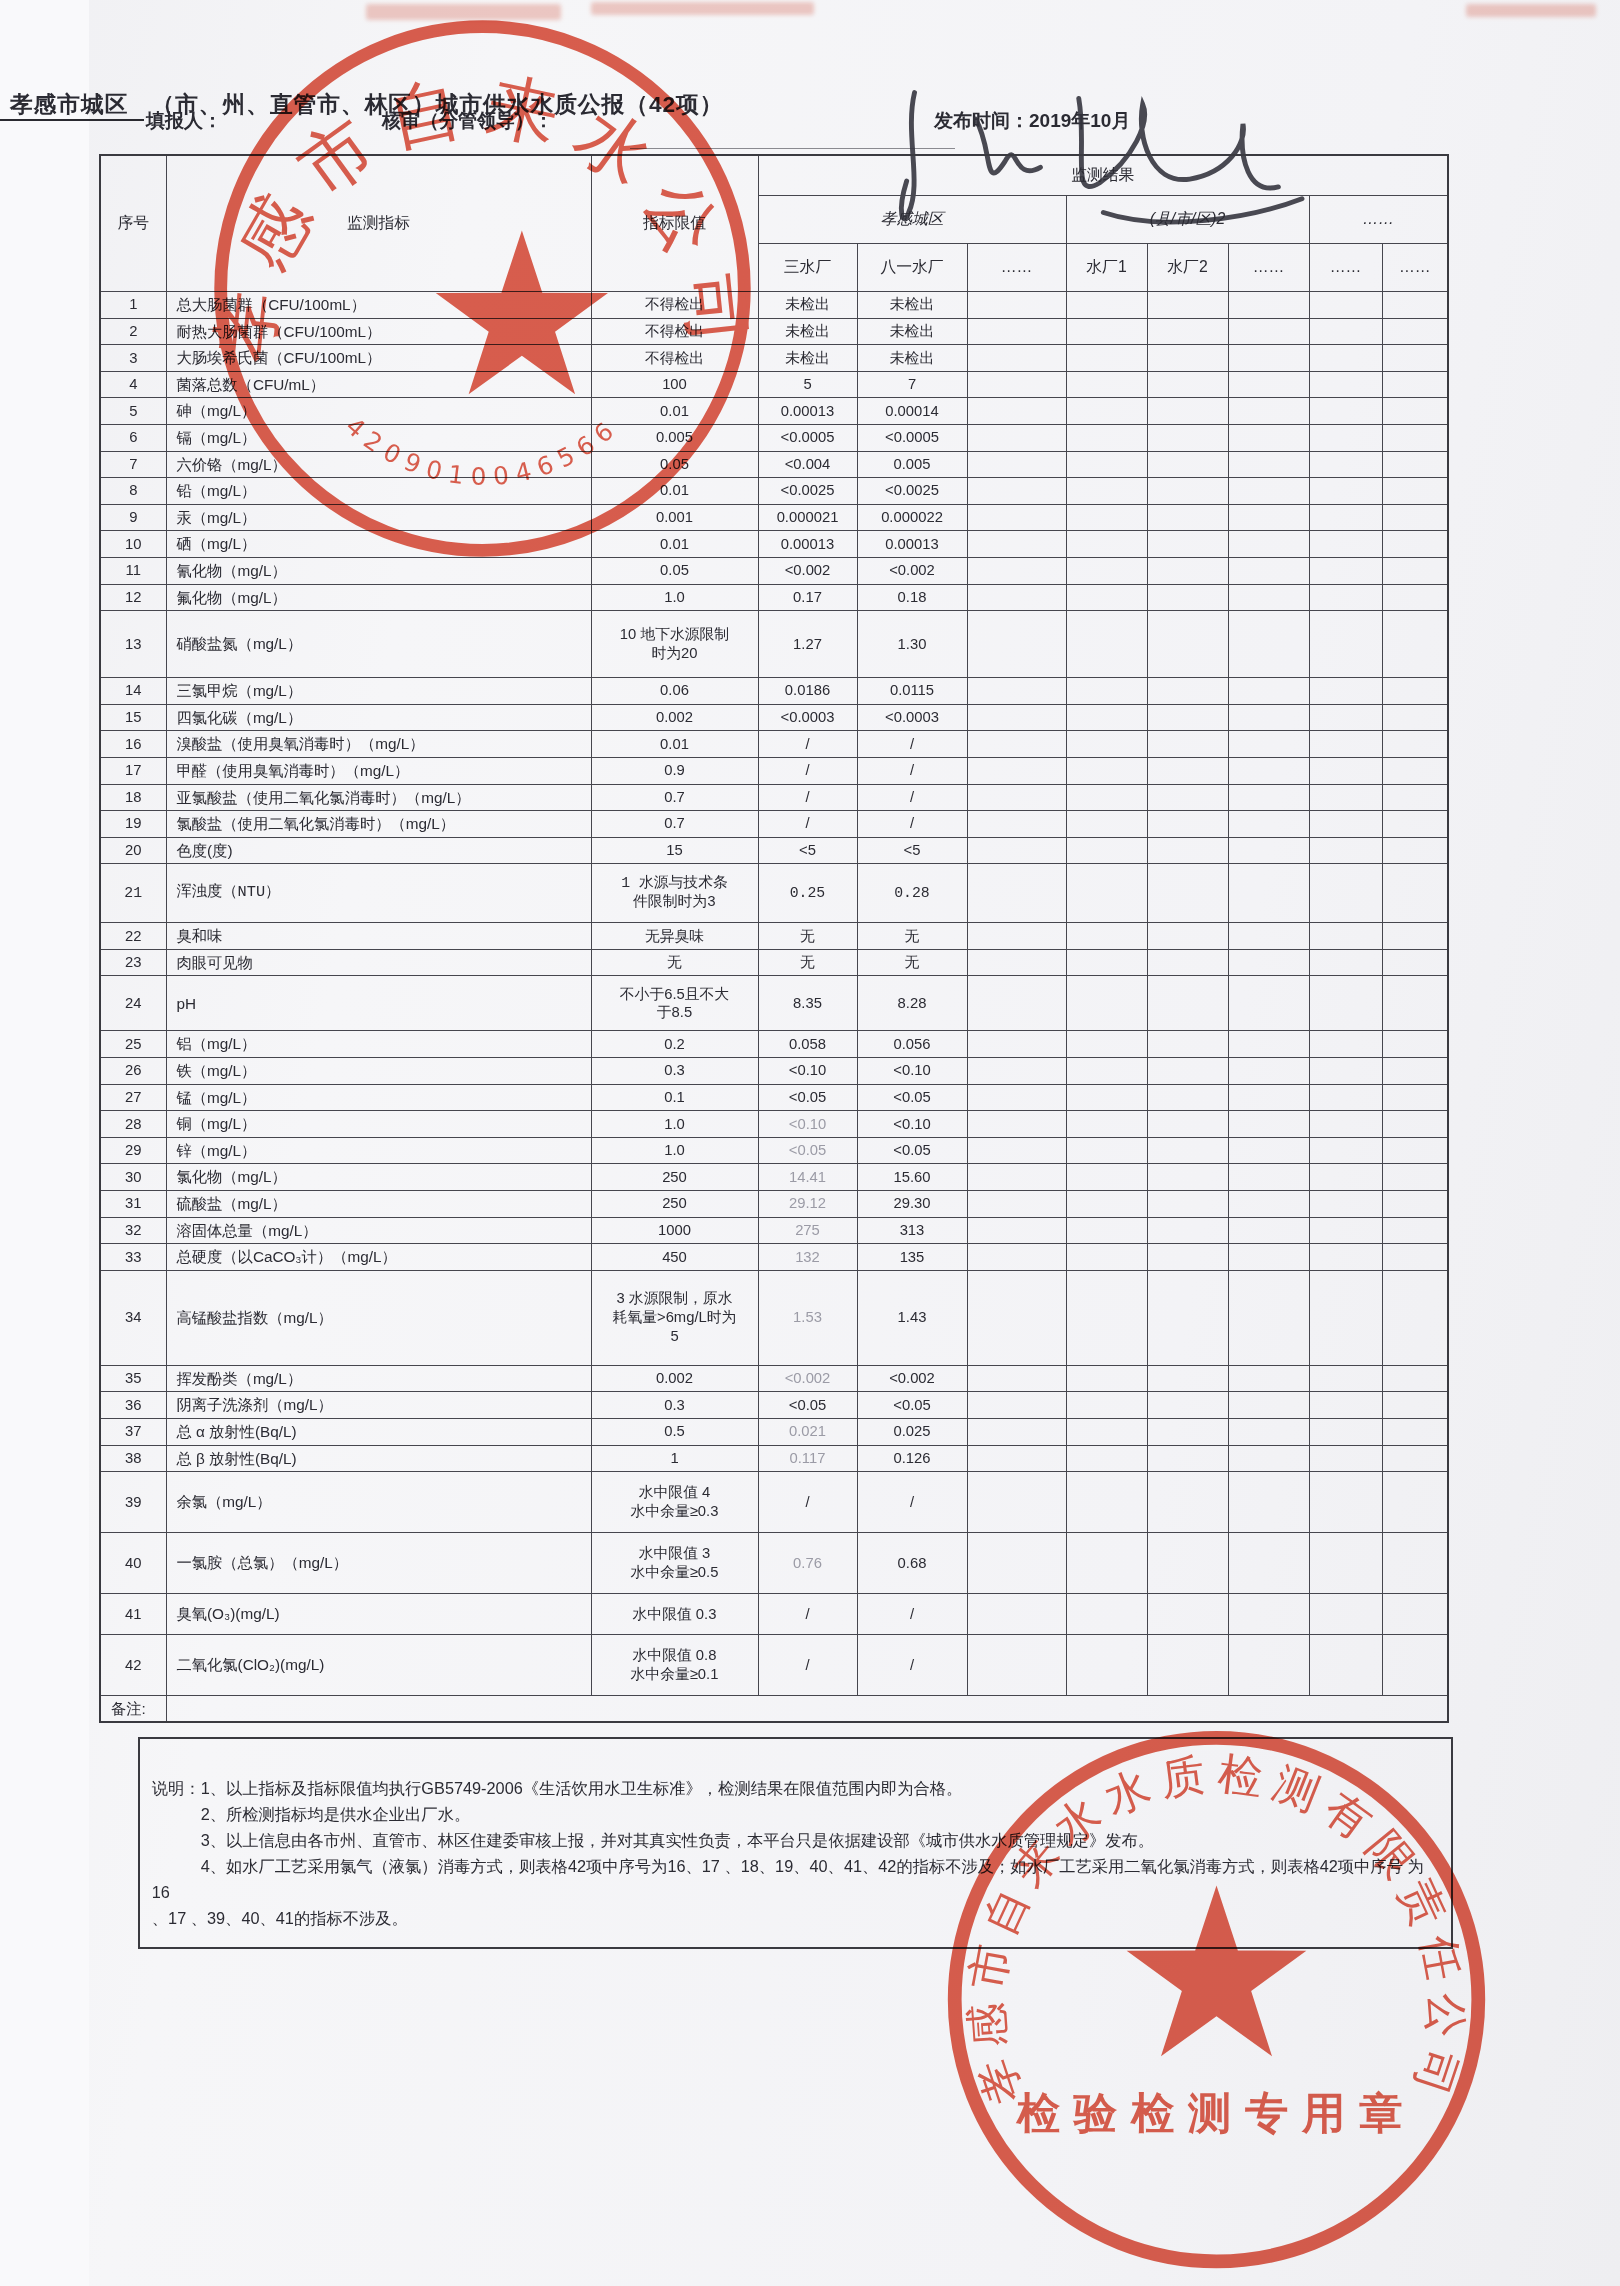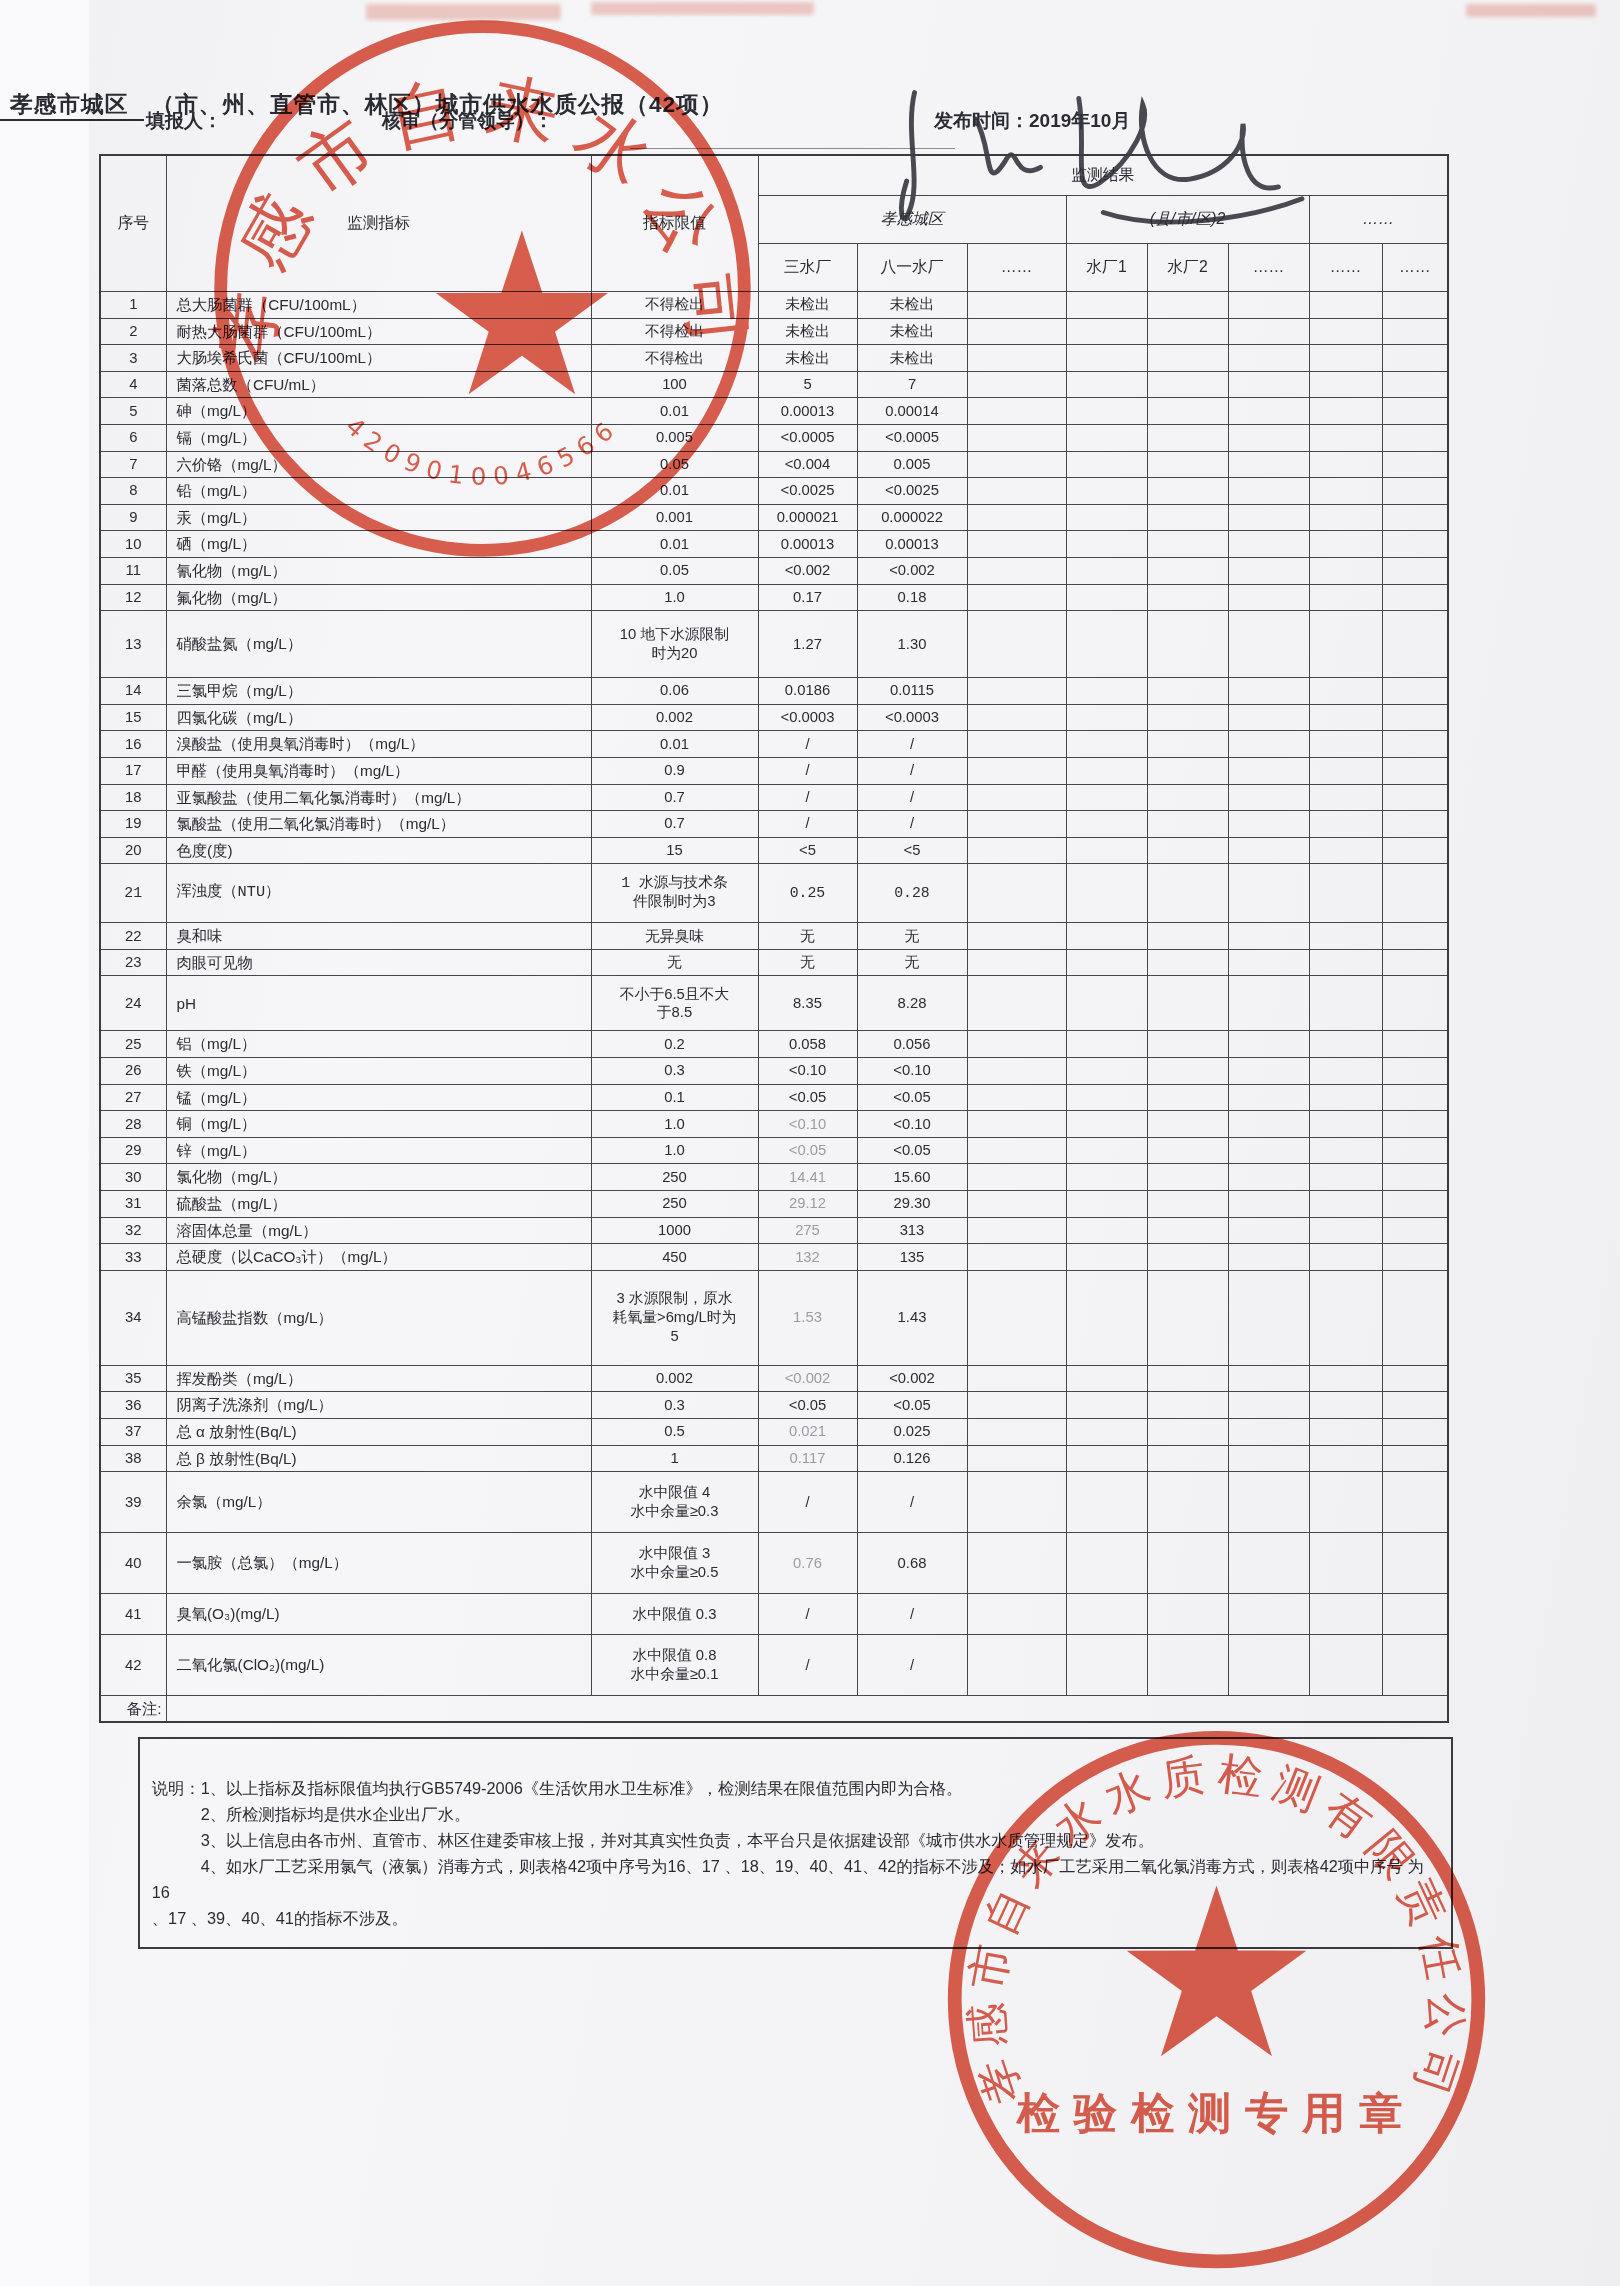--- a/index.html
+++ b/index.html
@@ -27,21 +27,21 @@
   .hr1 th{height:35px;font-size:15.8px;}
   .hr2 th{height:43px;font-size:15.8px;font-style:italic;}
   .hr3 th{height:43px;font-size:15.8px;}
   .tbl tbody tr{height:26.6px;}
   td.c-no{font-size:14.8px;}
   td.c-ind{text-align:left;padding-left:9.9px;font-size:15.3px;white-space:nowrap;}
   td.c-lim{white-space:pre-line;font-size:14.8px;}
   td.c-val{white-space:pre-line;font-size:14.8px;}
   td.faded{color:#9b9ba6;}
   tr.remark-row{height:45px;}
-  tr.remark-row td.c-ind{vertical-align:middle;text-align:right;}
+  tr.remark-row td.c-ind{vertical-align:middle;}
 
   .notes{margin:13.8px 0 0 39px;width:1287px;border:2px solid #3a3a40;
          font-size:16.3px;line-height:1.6;padding:9.9px 11.8px 15.8px 11.8px;
          white-space:pre-line;background:transparent;}
 
   .stamp{position:absolute;mix-blend-mode:multiply;opacity:.83;}
   .sig{position:absolute;left:857px;top:65px;opacity:.88;}
 </style>
 </head>
 <body>

